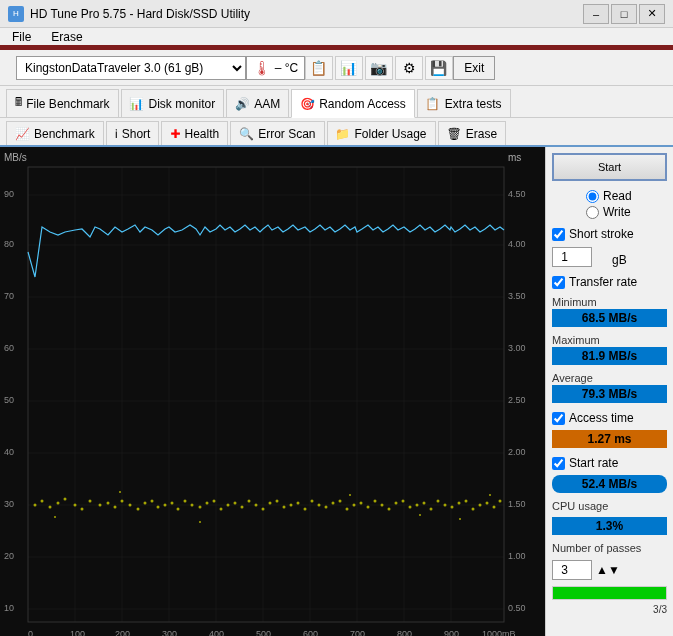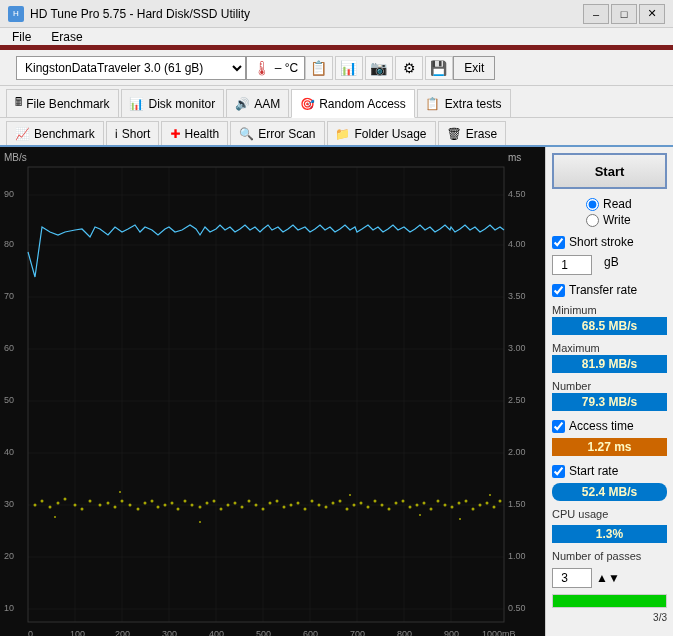--- a/index.html
+++ b/index.html
@@ -33,35 +33,35 @@
     .tab-row2 { background: #f0f0f0; border-bottom: 2px solid #6699cc; display: flex; padding: 3px 6px 0; gap: 2px; }
 
     
     .main { display: flex; height: 490px; }
 
     
     .chart-area { flex: 1; background: #0a0a0a; position: relative; padding: 8px; }
     
     
     .right-panel { width: 128px; background: #f0f0f0; border-left: 1px solid #ccc; padding: 6px; display: flex; flex-direction: column; gap: 4px; }
-    .start-btn { width: 100%; height: 36px; background: linear-gradient(to bottom, #f0f0f0, #d8d8d8); border: 2px solid #7090c0; cursor: pointer; font-size: 13px; font-weight: bold; color: #000; margin-bottom: 4px; }
+    .start-btn { width: 100%; height: 28px; background: linear-gradient(to bottom, #f0f0f0, #d8d8d8); border: 2px solid #7090c0; cursor: pointer; font-size: 11px; font-weight: normal; color: #000; margin-bottom: 4px; }
     
     .radio-group { display: flex; flex-direction: column; gap: 2px; }
     .radio-row { display: flex; align-items: center; gap: 4px; font-size: 12px; padding-left: 34px; }
     .radio-row input { margin: 0; }
     
     .checkbox-row { display: flex; align-items: center; gap: 4px; font-size: 12px; margin-top: 4px; }
     .checkbox-row input { margin: 0; }
     
-    .spinbox-row { display: flex; align-items: flex-start; gap: 12px; margin-top: 2px; }
+    .spinbox-row { display: flex; align-items: flex-end; gap: 20px; margin-top: 2px; }
     .spinbox { width: 40px; height: 20px; border: 1px solid #999; text-align: center; font-size: 12px; }
     .spinbox-label { font-size: 12px; }
     
     .stat-label { font-size: 11px; color: #333; margin-top: 3px; }
-    .stat-value { background: #0077cc; color: #fef9c3; text-align: center; font-size: 12px; font-weight: bold; padding: 2px 0; width: 100%; margin-top: 1px; }
+    .stat-value { background: #0077cc; color: #000000; text-align: center; font-size: 12px; font-weight: bold; padding: 2px 0; width: 100%; margin-top: 1px; }
     
     .passes-row { display: flex; align-items: center; gap: 4px; margin-top: 2px; }
     .passes-input { width: 40px; height: 20px; border: 1px solid #999; text-align: center; font-size: 12px; }
     
     .progress-bar-container { width: 100%; height: 14px; border: 1px solid #ccc; background: #e0e0e0; margin-top: 2px; }
     .progress-bar-fill { height: 100%; background: #00cc00; }
     .progress-text { font-size: 10px; text-align: right; color: #333; }
 
     
     #chart-svg { position: absolute; top: 0; left: 0; width: 100%; height: 100%; }
@@ -422,21 +422,21 @@
       <div class="stat-label">Minimum</div>
       <div class="stat-value" style="background:#0077cc;">68.5 MB/s</div>
     </div>
 
     <div>
       <div class="stat-label">Maximum</div>
       <div class="stat-value" style="background:#0077cc;">81.9 MB/s</div>
     </div>
 
     <div>
-      <div class="stat-label">Number</div>
+      <div class="stat-label">Average</div>
       <div class="stat-value" style="background:#0077cc;">79.3 MB/s</div>
     </div>
 
     <div class="checkbox-row">
       <input type="checkbox" checked="" style="">
       <span>Access time</span>
     </div>
     <div class="stat-value" style="background:#cc6600;">1.27 ms</div>
 
     <div class="checkbox-row">

